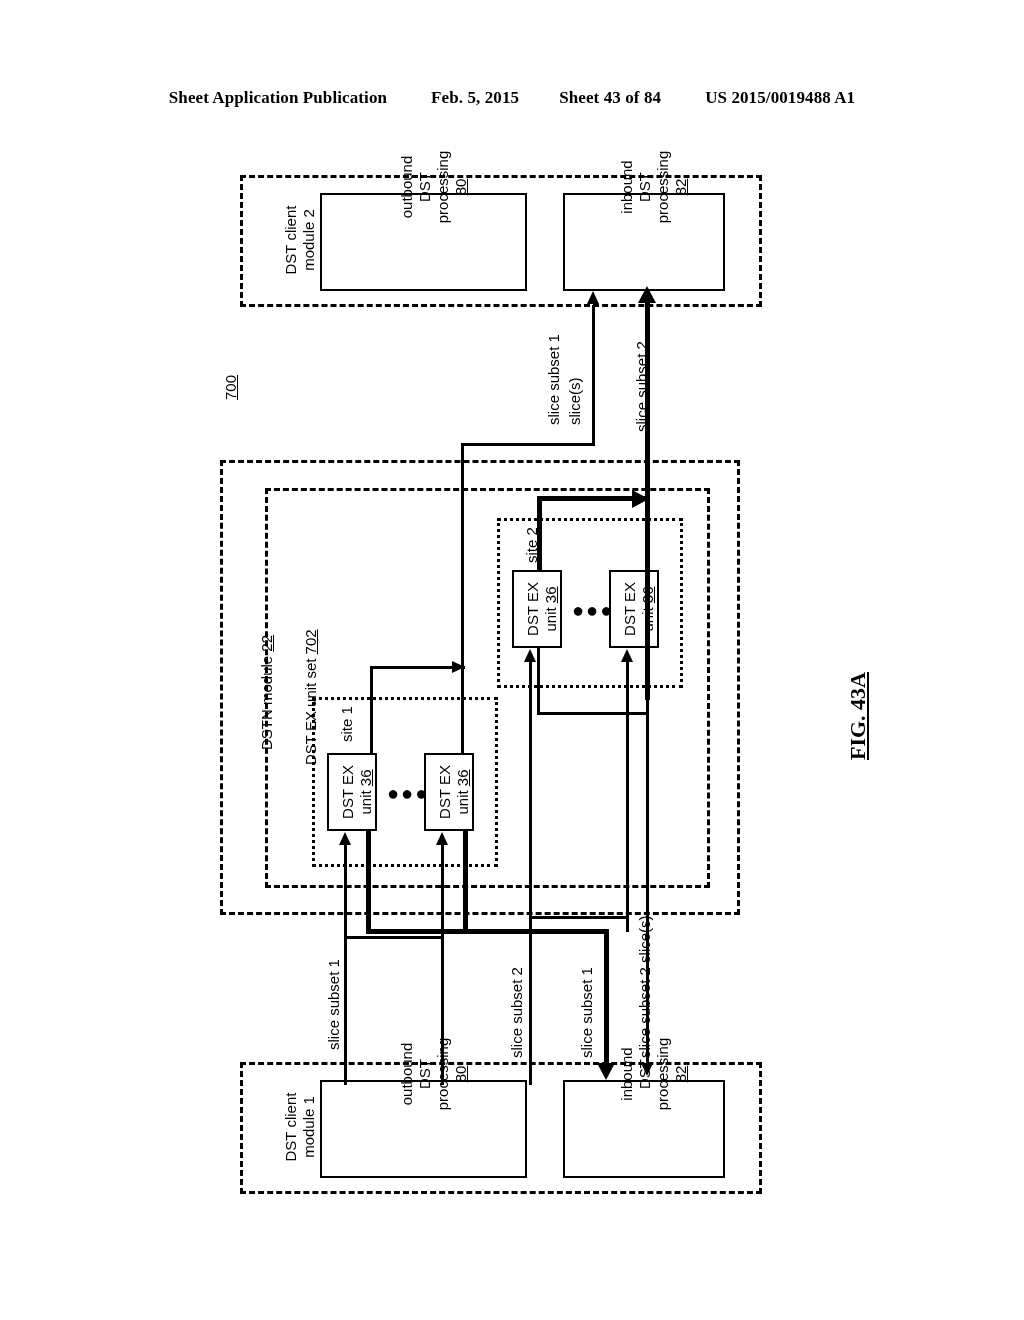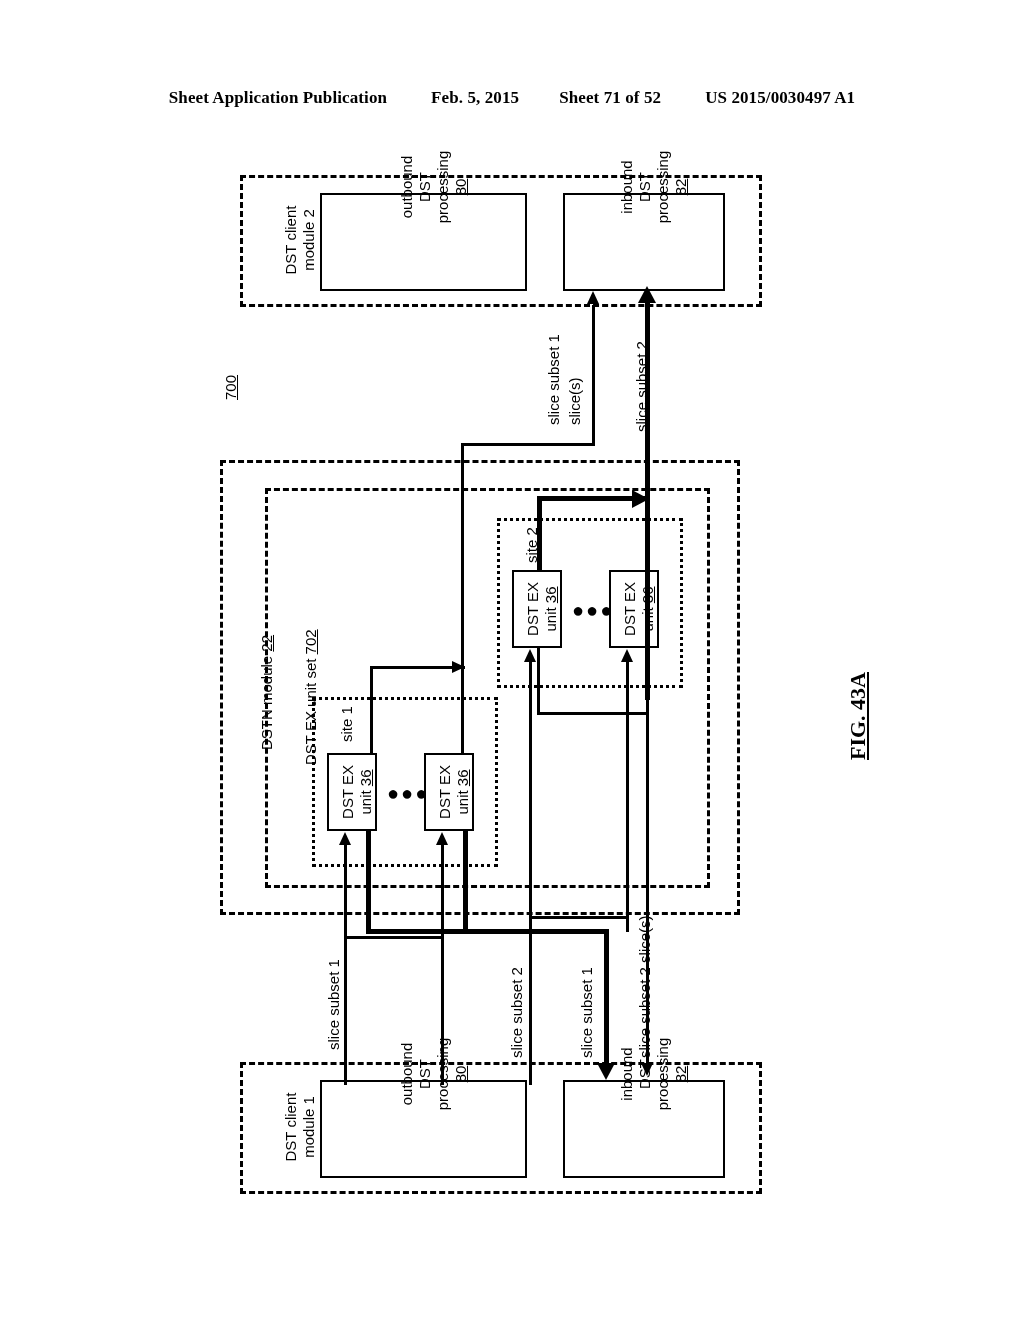--- a/index.html
+++ b/index.html
@@ -48,21 +48,21 @@
   .figlabel{position:absolute;transform-origin:0 0;transform:rotate(-90deg);
             white-space:nowrap;font-family:"Liberation Serif", serif;
             font-weight:bold;font-size:22px;text-decoration:underline;}
   .reflabel{position:absolute;transform-origin:0 0;transform:rotate(-90deg);
             white-space:nowrap;font-size:15px;text-decoration:underline;}
 </style>
 </head>
 <body>
 
 <div class="hdr">
-  <span class="s1">Sheet Application Publication</span><span class="s2">Feb. 5, 2015</span><span class="s3">Sheet 71 of 52</span><span>US 2015/0030497 A1</span>
+  <span class="s1">Sheet Application Publication</span><span class="s2">Feb. 5, 2015</span><span class="s3">Sheet 43 of 84</span><span>US 2015/0019488 A1</span>
 </div>
 
 <div id="fig">
 
   <div class="figlabel" style="left:845px;top:760px;">FIG. 43A</div>
 
   <div class="reflabel" style="left:222px;top:400px;">700</div>
 
   <div class="dashbox" style="left:240px;top:175px;width:522px;height:132px;"></div>
 

